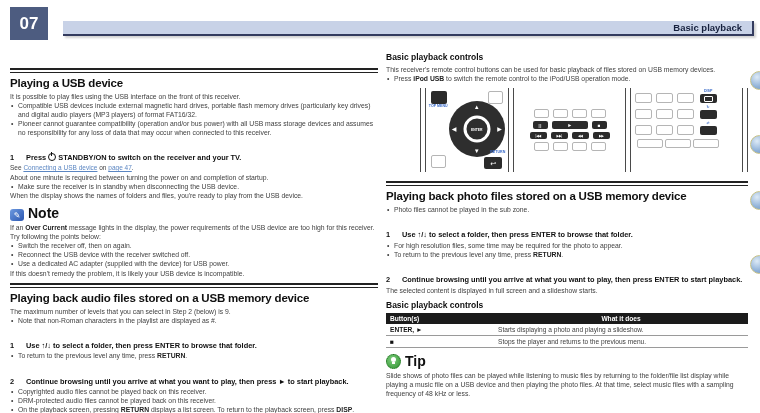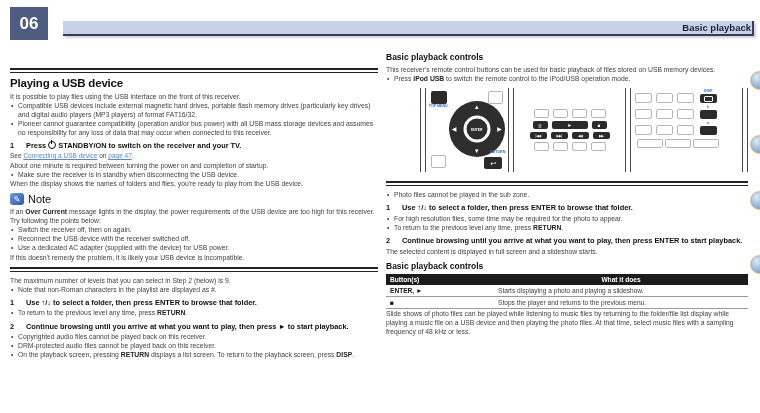--- a/index.html
+++ b/index.html
@@ -4,43 +4,43 @@
 <style>
   html,body{margin:0;padding:0;background:#e8e8e8;}
   .page{position:relative;width:760px;height:413px;background:#fff;overflow:hidden;
         font-family:"Liberation Sans","DejaVu Sans",sans-serif;color:#3f3f3f;}
   
   .chapter-box{position:absolute;left:10px;top:7px;width:38px;height:33px;background:#4d5c80;
         color:#fff;font-weight:bold;font-size:17px;display:flex;align-items:center;justify-content:center;}
   .header-bar{position:absolute;left:63px;top:21px;width:689px;height:13px;background:#c8d2e7;
         border-bottom:2px solid #333b5e;border-right:2px solid #333b5e;
         box-shadow:2px 2px 2px rgba(0,0,0,.18);display:flex;align-items:center;justify-content:flex-end;}
-  .header-label{font-size:9.5px;font-weight:bold;color:#16203d;padding-right:1px;}
+  .header-label{font-size:9.5px;font-weight:bold;color:#16203d;padding-right:10px;}
   
   .col{position:absolute;top:68px;}
   .col-left{left:10px;width:368px;}
   .col-right{left:386px;width:362px;top:52px;}
   .hrule{border-top:2px solid #222;border-bottom:1px solid #222;height:2px;margin:0 0 4px 0;}
   h1{font-size:11.5px;font-weight:bold;color:#101010;margin:0 0 3px 0;letter-spacing:-.2px;}
   .sub{font-size:8.5px;font-weight:bold;color:#101010;margin:0 0 3px 0;}
   .p{font-size:6.8px;line-height:1.34;margin:0;}
   .small{font-size:6.5px;}
   ul{margin:0;padding:0;list-style:none;}
   li{position:relative;padding-left:8px;font-size:6.8px;line-height:1.34;}
   li::before{content:"\2022";position:absolute;left:1px;}
-  .step{font-size:7.4px;font-weight:bold;color:#101010;margin:4px 0 1px 0;line-height:1.3;}
+  .step{font-size:7.4px;font-weight:bold;color:#101010;margin:16px 0 1px 0;line-height:1.3;}
   .step .num{display:inline-block;width:16px;}
   .b{font-weight:bold;color:#222;}
   .link{color:#5b86c2;text-decoration:underline;cursor:pointer;}
   .icon-standby{display:inline-block;width:6px;height:6px;border:1px solid #111;border-radius:50%;
         position:relative;vertical-align:-1px;}
   .icon-standby::after{content:"";position:absolute;left:2px;top:-2px;width:1px;height:4px;background:#111;}
   
   .callout-head{display:flex;align-items:flex-end;gap:4px;margin:5px 0 2px 0;}
-  .callout-label{font-size:11px;font-weight:normal;color:#101010;}
+  .callout-label{font-size:14px;font-weight:bold;color:#101010;}
   .note-icon{width:14px;height:12px;border-radius:3px;background:linear-gradient(135deg,#6d9ae0,#2b56b0);
         color:#fff;font-size:8px;display:flex;align-items:center;justify-content:center;}
   .tip-icon{width:13px;height:13px;border-radius:50%;background:radial-gradient(circle at 40% 35%,#7ed07e,#2f8f2f);
         border:1.5px dotted #1e6b1e;position:relative;}
   .tip-icon::before{content:"";position:absolute;left:4px;top:2px;width:5px;height:5px;border-radius:50%;background:#fff;}
   .tip-icon::after{content:"";position:absolute;left:5px;top:7px;width:3px;height:2.5px;background:#fff;}
   
   table.ctl{width:100%;border-collapse:collapse;font-size:6.6px;margin-top:2px;}
   table.ctl th{background:#1b1b1b;color:#fff;font-weight:bold;padding:2px 4px;}
   table.ctl th.c1{text-align:left;width:100px;}
@@ -91,21 +91,21 @@
   .wwide{width:24px;height:7px;background:#fff;border:1px solid #b5b5b5;border-radius:2px;}
   
   .nav-dot{position:absolute;right:-9px;width:17px;height:17px;border-radius:50%;
         border:1px solid #c6c187;background:radial-gradient(circle at 35% 30%,#ddeaf6,#8fb1d8 60%,#7093c0);} .mt5{margin-top:5px;}
 </style>
 </head>
 <body>
 
 <div class="page">
 
-  <div class="chapter-box">06</div>
+  <div class="chapter-box">07</div>
   <div class="header-bar">
     <span class="header-label">Basic playback</span>
   </div>
 
   <div class="col col-left">
     <div class="hrule"></div>
     <h1>Playing a USB device</h1>
     <p class="p">It is possible to play files using the USB interface on the front of this receiver.</p>
     <ul>
       <li>Compatible USB devices include external magnetic hard drives, portable flash memory drives (particularly key drives) and digital audio players (MP3 players) of format FAT16/32.</li>
@@ -127,20 +127,21 @@
     </div>
     <p class="p"><span>If an </span><span class="b">Over Current</span><span> message lights in the display, the power requirements of the USB device are too high for this receiver. Try following the points below:</span></p>
     <ul>
       <li>Switch the receiver off, then on again.</li>
       <li>Reconnect the USB device with the receiver switched off.</li>
       <li>Use a dedicated AC adapter (supplied with the device) for USB power.</li>
     </ul>
     <p class="p">If this doesn't remedy the problem, it is likely your USB device is incompatible.</p>
 
     <div class="hrule mt5"></div>
+    <h1>Playing back audio files stored on a USB memory device</h1>
     <p class="p">The maximum number of levels that you can select in Step 2 (below) is 9.</p>
     <ul>
       <li>Note that non-Roman characters in the playlist are displayed as #.</li>
     </ul>
     <p class="step"><span class="num">1</span><span>Use ↑/↓ to select a folder, then press ENTER to browse that folder.</span></p>
     <ul>
       <li><span>To return to the previous level any time, press </span><span class="b">RETURN</span><span>.</span></li>
     </ul>
     <p class="step"><span class="num">2</span><span>Continue browsing until you arrive at what you want to play, then press ► to start playback.</span></p>
     <ul>
@@ -232,20 +233,21 @@
         <div class="wide-row">
           <span class="wwide"></span>
             <span class="wwide"></span>
             <span class="wwide"></span>
         </div>
       </div>
       <div class="edge"></div>
     </div>
 
     <div class="hrule"></div>
+    <h1>Playing back photo files stored on a USB memory device</h1>
     <ul>
       <li>Photo files cannot be played in the sub zone.</li>
     </ul>
     <p class="step"><span class="num">1</span><span>Use ↑/↓ to select a folder, then press ENTER to browse that folder.</span></p>
     <ul>
       <li>For high resolution files, some time may be required for the photo to appear.</li>
       <li><span>To return to the previous level any time, press </span><span class="b">RETURN</span><span>.</span></li>
     </ul>
     <p class="step"><span class="num">2</span><span>Continue browsing until you arrive at what you want to play, then press ENTER to start playback.</span></p>
     <p class="p">The selected content is displayed in full screen and a slideshow starts.</p>
@@ -263,20 +265,24 @@
           <td class="bt">ENTER, ►</td>
           <td>Starts displaying a photo and playing a slideshow.</td>
         </tr>
         <tr>
           <td class="bt">■</td>
           <td>Stops the player and returns to the previous menu.</td>
         </tr>
       </tbody>
     </table>
 
+    <div class="callout-head mt5">
+      <span class="tip-icon"></span>
+      <span class="callout-label">Tip</span>
+    </div>
     <p class="p">Slide shows of photo files can be played while listening to music files by returning to the folder/file list display while playing a music file on a USB device and then playing the photo files. At that time, select music files with a sampling frequency of 48 kHz or less.</p>
   </div>
 
   <div class="nav-dot" style="top:71px;"></div>
   <div class="nav-dot" style="top:135px;"></div>
   <div class="nav-dot" style="top:191px;"></div>
   <div class="nav-dot" style="top:255px;"></div>
 </div>
 
 </body></html>

